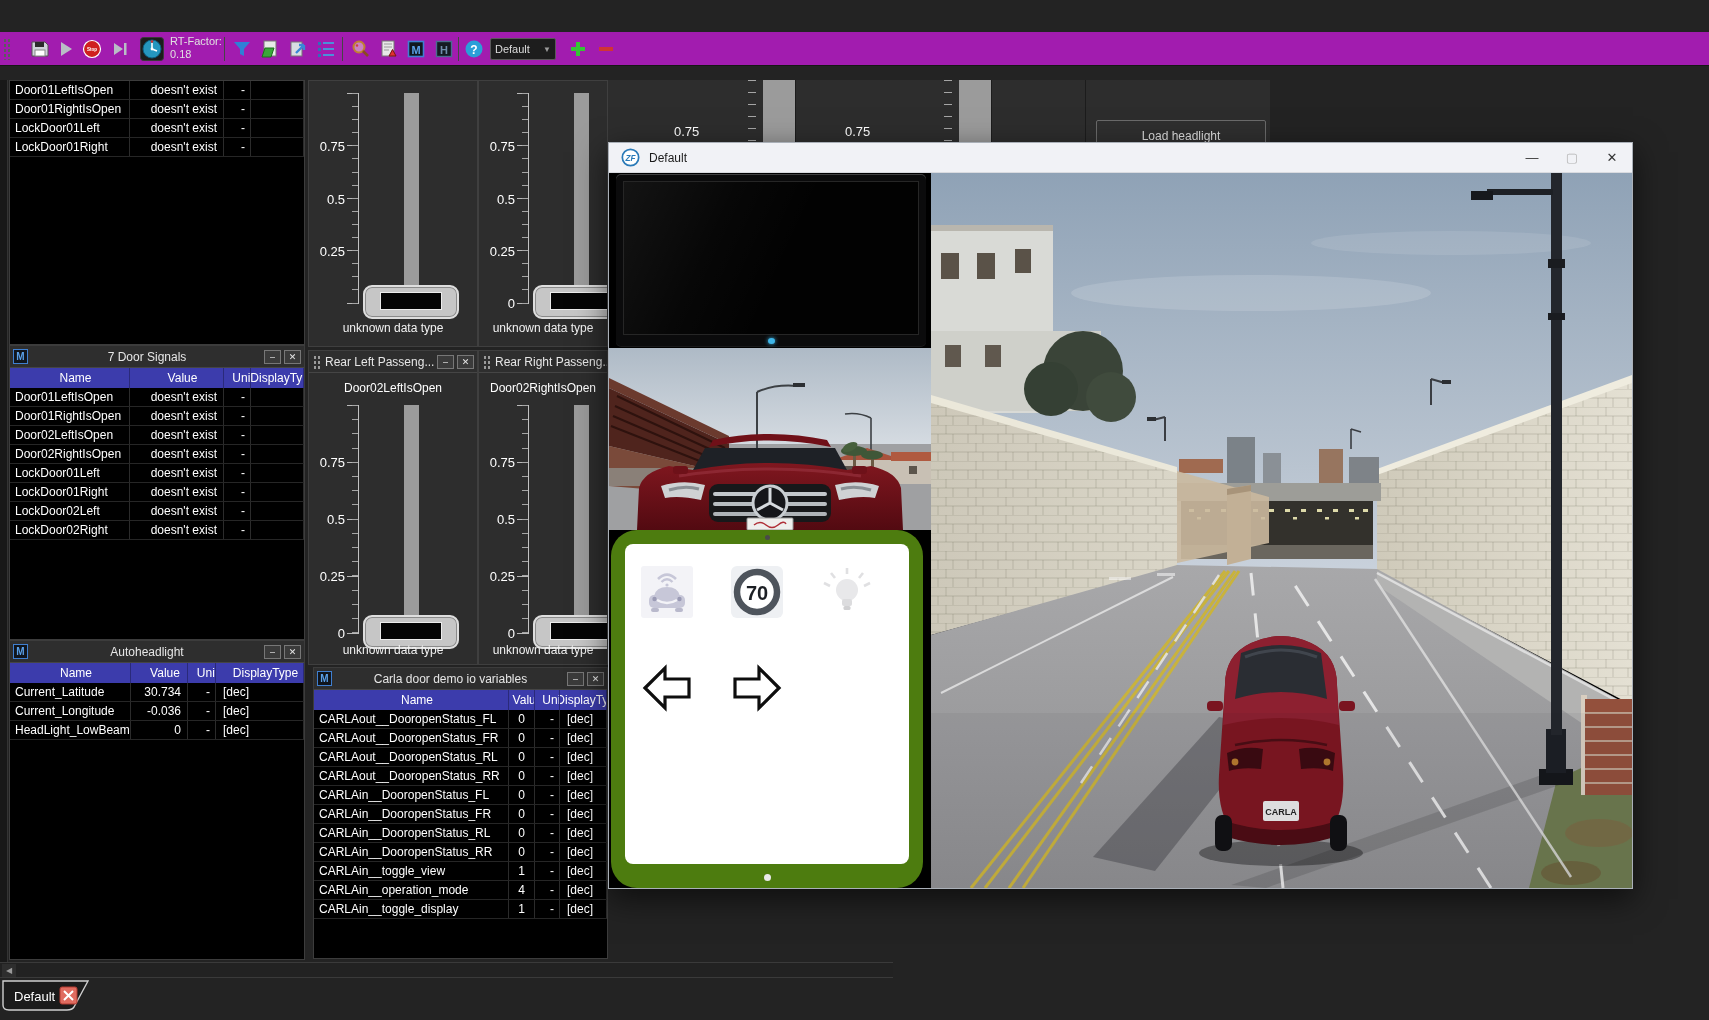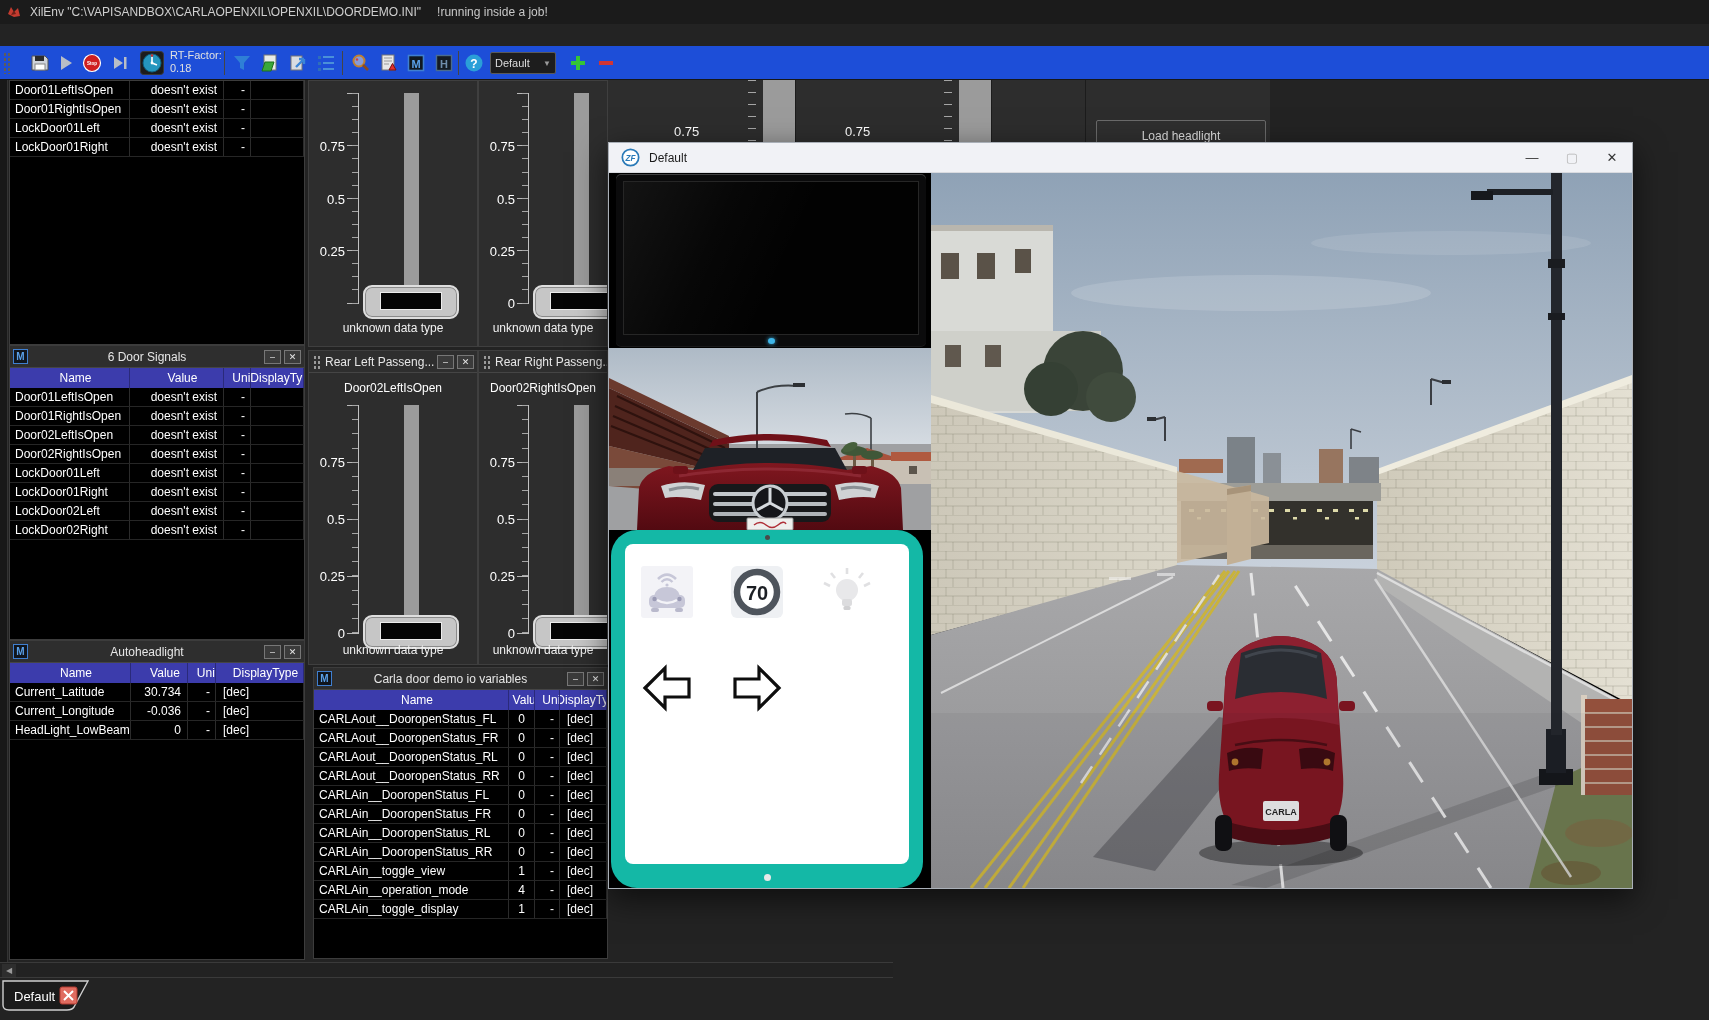--- a/index.html
+++ b/index.html
@@ -11,21 +11,21 @@
   #titlebar { position:absolute; left:0; top:0; width:1709px; height:24px; background:#1b1b1b;
               display:flex; align-items:center; color:#cfcfcf; font-size:12px; }
   #titlebar .appicon { width:16px; height:16px; margin:0 8px 0 6px; }
   #titlebar .status { margin-left:16px; color:#c8c8c8; }
 
   #menubar { position:absolute; left:0; top:24px; width:1709px; height:22px; background:#202020;
              display:flex; align-items:center; color:#dadada; font-size:12px; border-bottom:1px solid #161616; }
   .menu-item { padding:2px 10px; cursor:default; }
   .menu-item u { text-decoration:underline; }
 
-  #toolbar { position:absolute; left:0; top:46px; width:1709px; height:34px; background:#1d4ed8;
+  #toolbar { position:absolute; left:0; top:32px; width:1709px; height:34px; background:#a21caf;
              border-bottom:1px solid #171717; }
   .tb { position:absolute; top:7px; width:20px; height:20px; }
   .tb svg { width:100%; height:100%; display:block; }
   .tb-sep { position:absolute; top:5px; width:1px; height:24px; background:#454545; }
   #rt-block { position:absolute; left:170px; top:3px; color:#e0e0e0; font-size:11px; line-height:13px; }
   #profile-select { position:absolute; left:490px; top:6px; width:66px; height:22px; background:#1d1d1d;
                     border:1px solid #5a5a5a; border-radius:2px; color:#dcdcdc; font-size:11px;
                     display:flex; align-items:center; padding:0 4px; }
   #profile-select .caret { margin-left:auto; font-size:8px; color:#9a9a9a; }
   .grip { position:absolute; left:3px; top:6px; width:9px; height:22px;
@@ -100,21 +100,21 @@
              border-radius:5px; padding:7px 7px 12px 7px; box-shadow:inset 0 1px 0 rgba(255,255,255,.22), inset 0 -1px 0 rgba(255,255,255,.06); }
   #monitor .screenbg { position:relative; width:100%; height:100%; background:#020202; border:1px solid #262626; overflow:hidden; }
   #monitor .gloss { position:absolute; inset:0;
       background:linear-gradient(115deg, rgba(255,255,255,.07) 0%, rgba(255,255,255,.02) 32%, transparent 55%); }
   #monitor .led { position:absolute; left:50%; bottom:3px; width:7px; height:6px; margin-left:-3px;
       border-radius:50%; background:#3fb6e8; box-shadow:0 0 4px #3fb6e8; }
 
   #frontview { position:absolute; left:0; top:175px; width:322px; height:182px; }
   #scene { position:absolute; left:322px; top:0; width:701px; height:715px; }
 
-  #tablet { position:absolute; left:2px; top:357px; width:312px; height:358px; background:#14b8a6; border-radius:26px; }
+  #tablet { position:absolute; left:2px; top:357px; width:312px; height:358px; background:#4d7c0f; border-radius:26px; }
   #tablet .tscreen { position:absolute; left:14px; top:14px; width:284px; height:320px; background:#fff; border-radius:8px; overflow:hidden; }
   #tablet .cam { position:absolute; left:50%; top:5px; width:5px; height:5px; margin-left:-2px; border-radius:50%; background:#4a4a4a; }
   #tablet .home { position:absolute; left:50%; bottom:7px; width:7px; height:7px; margin-left:-3px; border-radius:50%; background:#e9e9e9; }
   .hud-icon { position:absolute; width:52px; height:52px; }
   .hud-icon svg { width:100%; height:100%; display:block; }
 
   
   #hscroll { position:absolute; left:0; top:962px; width:893px; height:16px; background:#222;
              border-top:1px solid #3a3a3a; border-bottom:1px solid #3a3a3a; }
   #hscroll .arrow { position:absolute; left:2px; top:1px; width:14px; height:13px; background:#2e2e2e;
@@ -122,28 +122,20 @@
   #defaulttab { position:absolute; left:2px; top:980px; width:104px; height:32px; }
   #bottombg { position:absolute; left:0; top:978px; width:1709px; height:42px; background:#161616; z-index:-1; }
 
   .vsep { position:absolute; background:#181818; border-right:1px solid #333; }
 </style>
 </head>
 <body>
 
 <div id="screen">
 
-  <div id="titlebar">
-    <svg class="appicon" viewBox="0 0 16 16">
-      <path d="M2,10 L5,3 L8,8 L12,4 L14,12 L8,13 Z" fill="#c43b2f"></path>
-      <path d="M5,11 L8,6 L10,10 Z" fill="#6e2019"></path>
-    </svg>
-    <span>XilEnv "C:\VAPISANDBOX\CARLAOPENXIL\OPENXIL\DOORDEMO.INI"</span>
-    <span class="status">!running inside a job!</span>
-  </div>
 
 
   <div id="toolbar">
     <div class="grip"></div>
     <div class="tb" style="left:30px">
       <svg viewBox="0 0 20 20">
           <path d="M2,3 h13 l3,3 v11 h-16 z" fill="#cfd3da" stroke="#555"></path>
       <rect x="5" y="3" width="9" height="5" fill="#2b2b2b"></rect>
           <rect x="5" y="11" width="10" height="6" fill="#fff" stroke="#888"></rect>
         </svg>
@@ -285,21 +277,21 @@
           <div class="tcell c1">doesn't exist</div>
           <div class="tcell c2">-</div>
           <div class="tcell c3"></div>
         </div>
       </div>
   </div>
 
   <div class="panel tbl-doors" style="left:9px;top:345px;width:296px;height:295px">
     <div class="ptitle">
       <div class="micon">M</div>
-      <div class="title">6 Door Signals</div>
+      <div class="title">7 Door Signals</div>
       <div class="pbtn">–</div>
       <div class="pbtn">✕</div>
     </div>
     <div class="thead">
         <div class="hcell c0">Name</div>
         <div class="hcell c1">Value</div>
         <div class="hcell c2">Unit</div>
         <div class="hcell c3">DisplayType</div>
       </div>
     <div>

